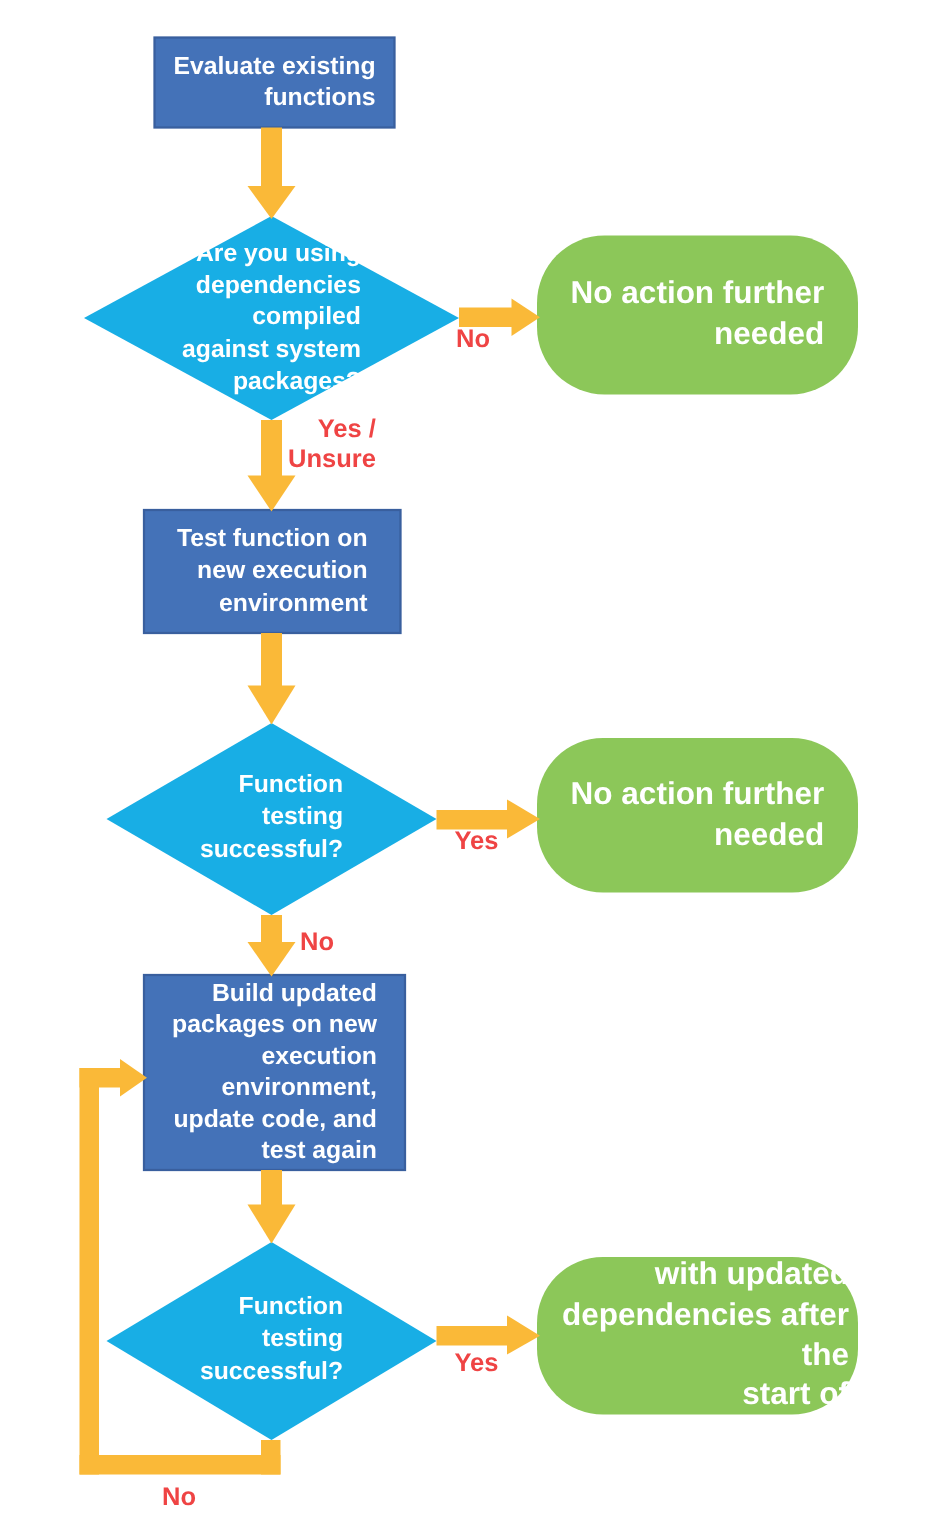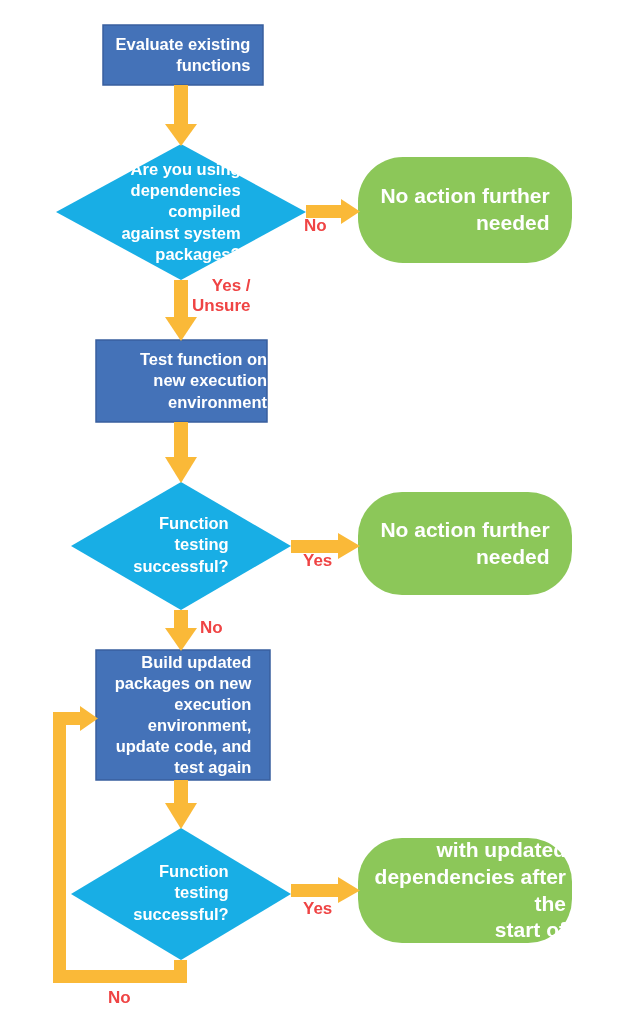--- a/index.html
+++ b/index.html
@@ -129,21 +129,21 @@
 
   <div class="node-label lbl-decision" style="left:91px; top:151px; width:180px; height:122px;">Are you using
 dependencies
 compiled
 against system
 packages?</div>
 
   <div class="node-label lbl-terminal" style="left:366px; top:157px; width:198px; height:106px;">No action further
 needed</div>
 
-  <div class="node-label lbl-process" style="left:96px; top:340px; width:171px; height:82px;padding-left:22px;">Test function on
+  <div class="node-label lbl-process" style="left:96px; top:340px; width:171px; height:82px;">Test function on
 new execution
 environment</div>
 
   <div class="node-label lbl-decision" style="left:106px; top:495px; width:150px; height:100px;">Function
 testing
 successful?</div>
 
   <div class="node-label lbl-terminal" style="left:366px; top:492px; width:198px; height:103px;">No action further
 needed</div>
 

